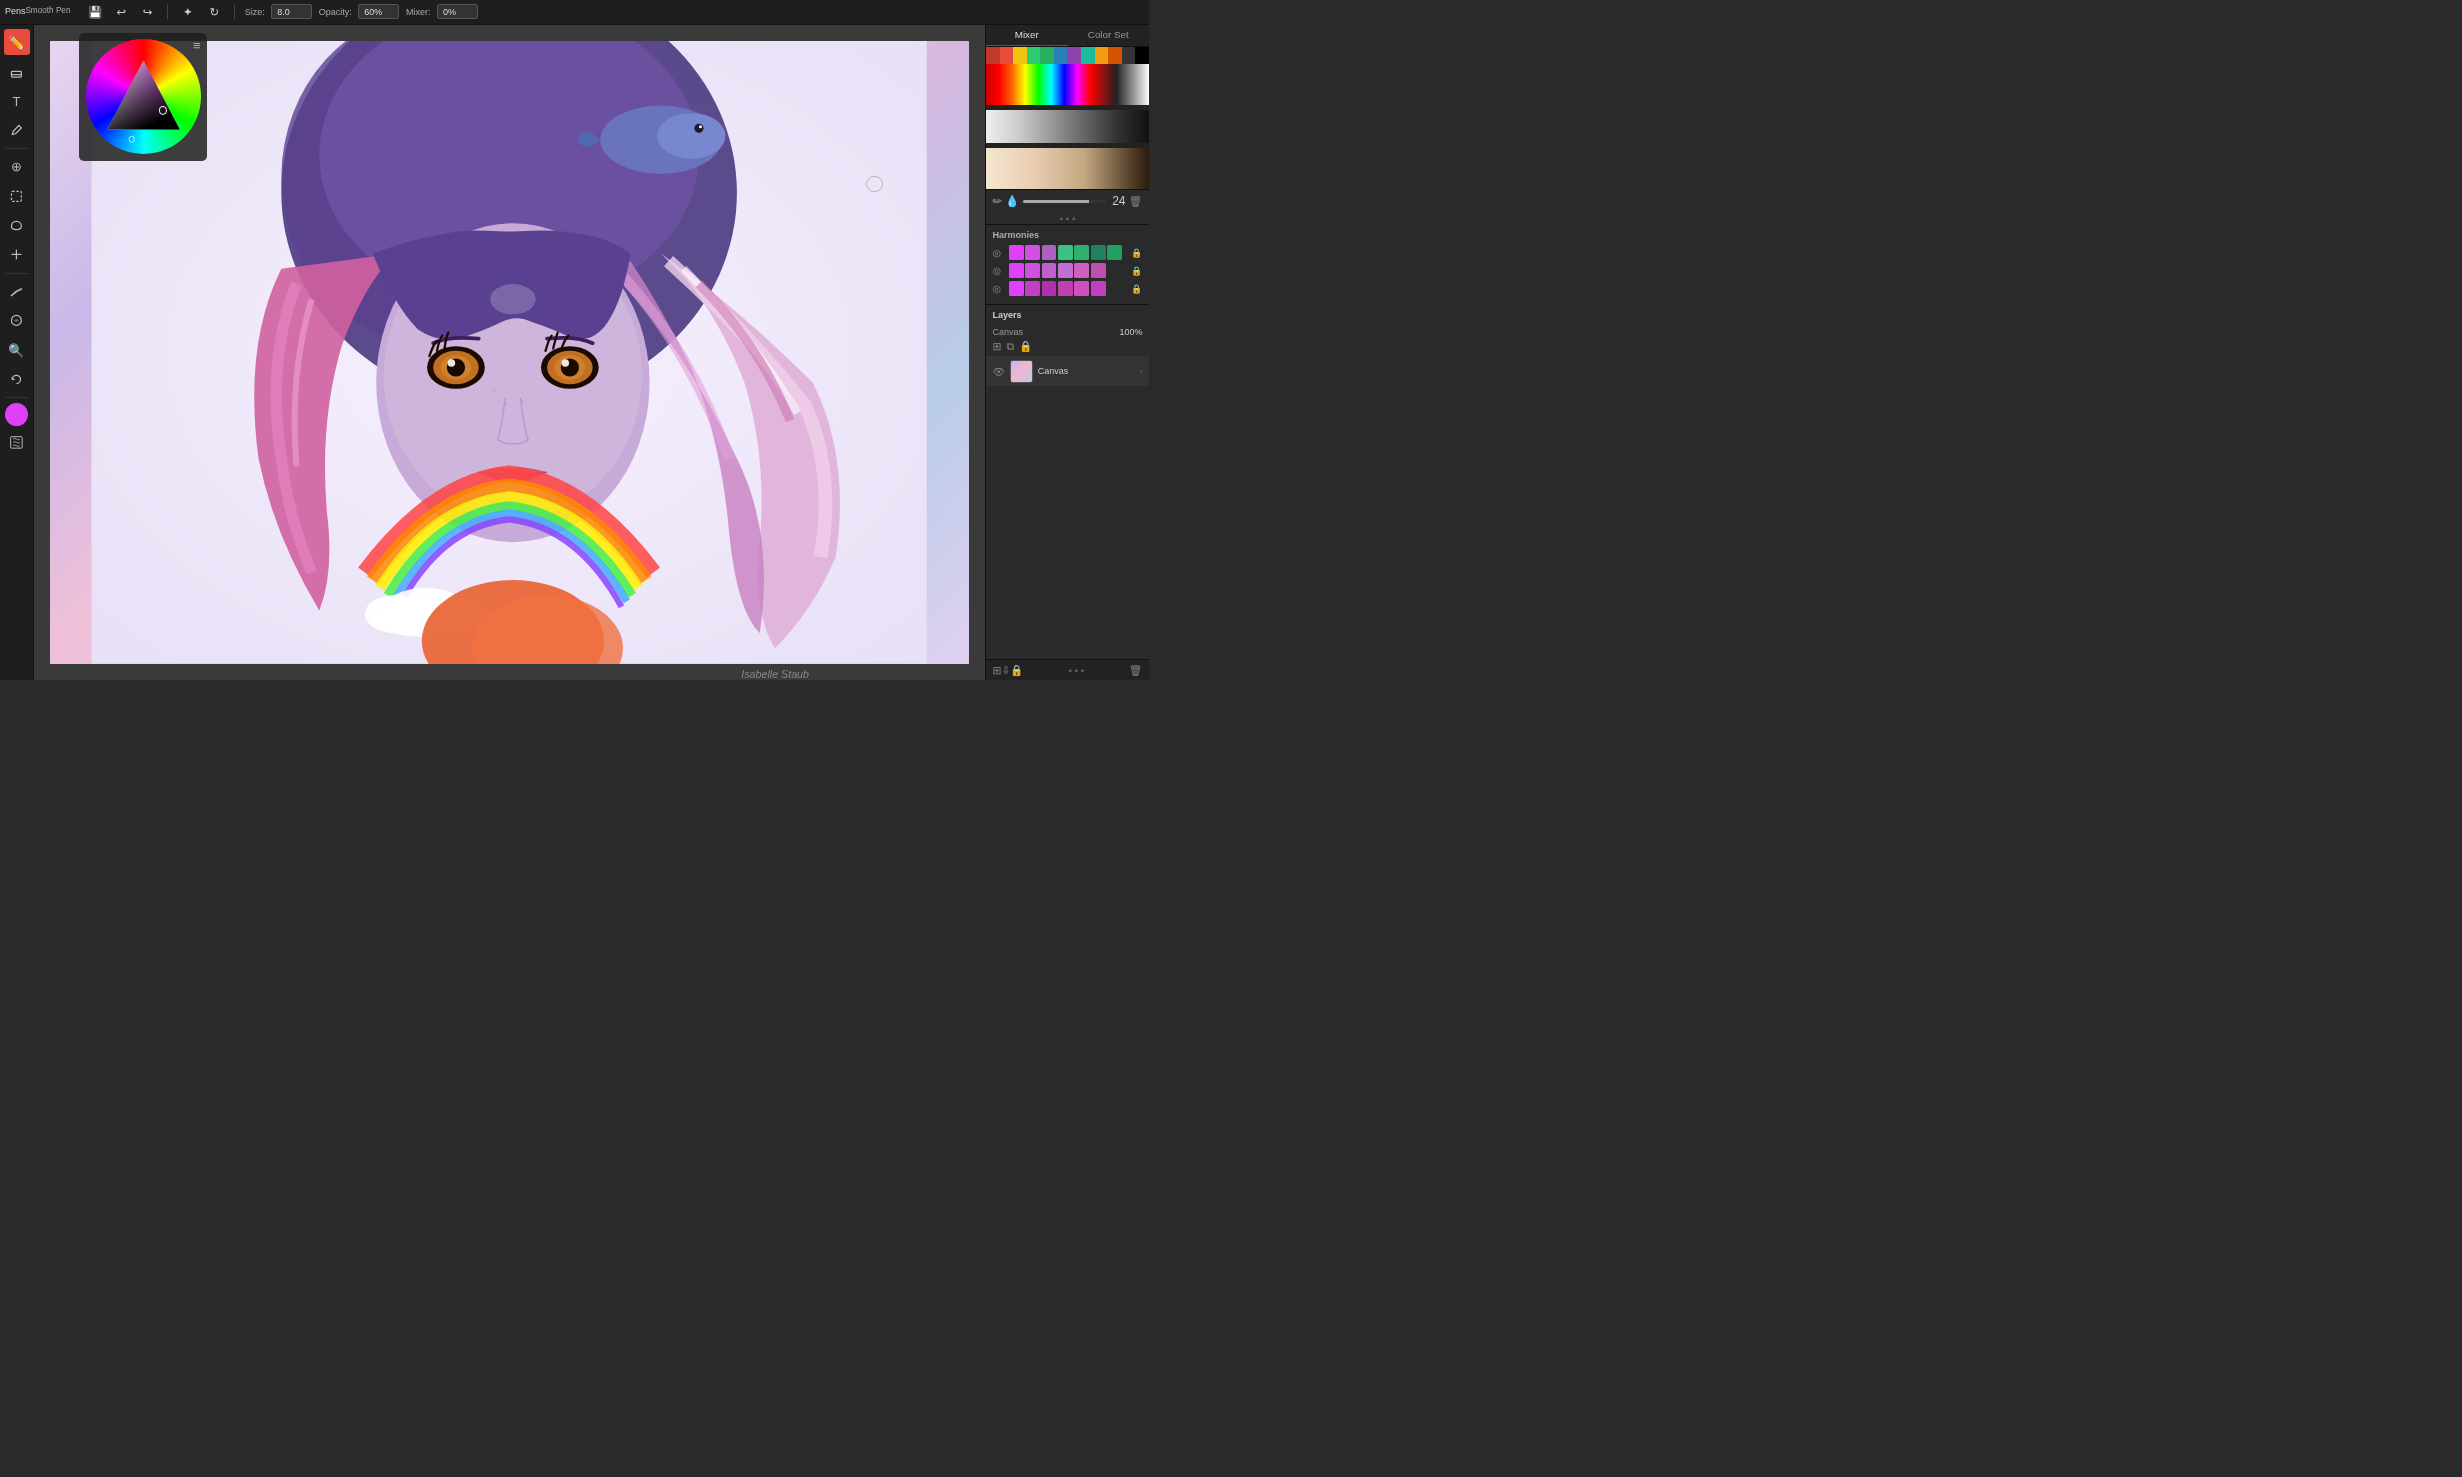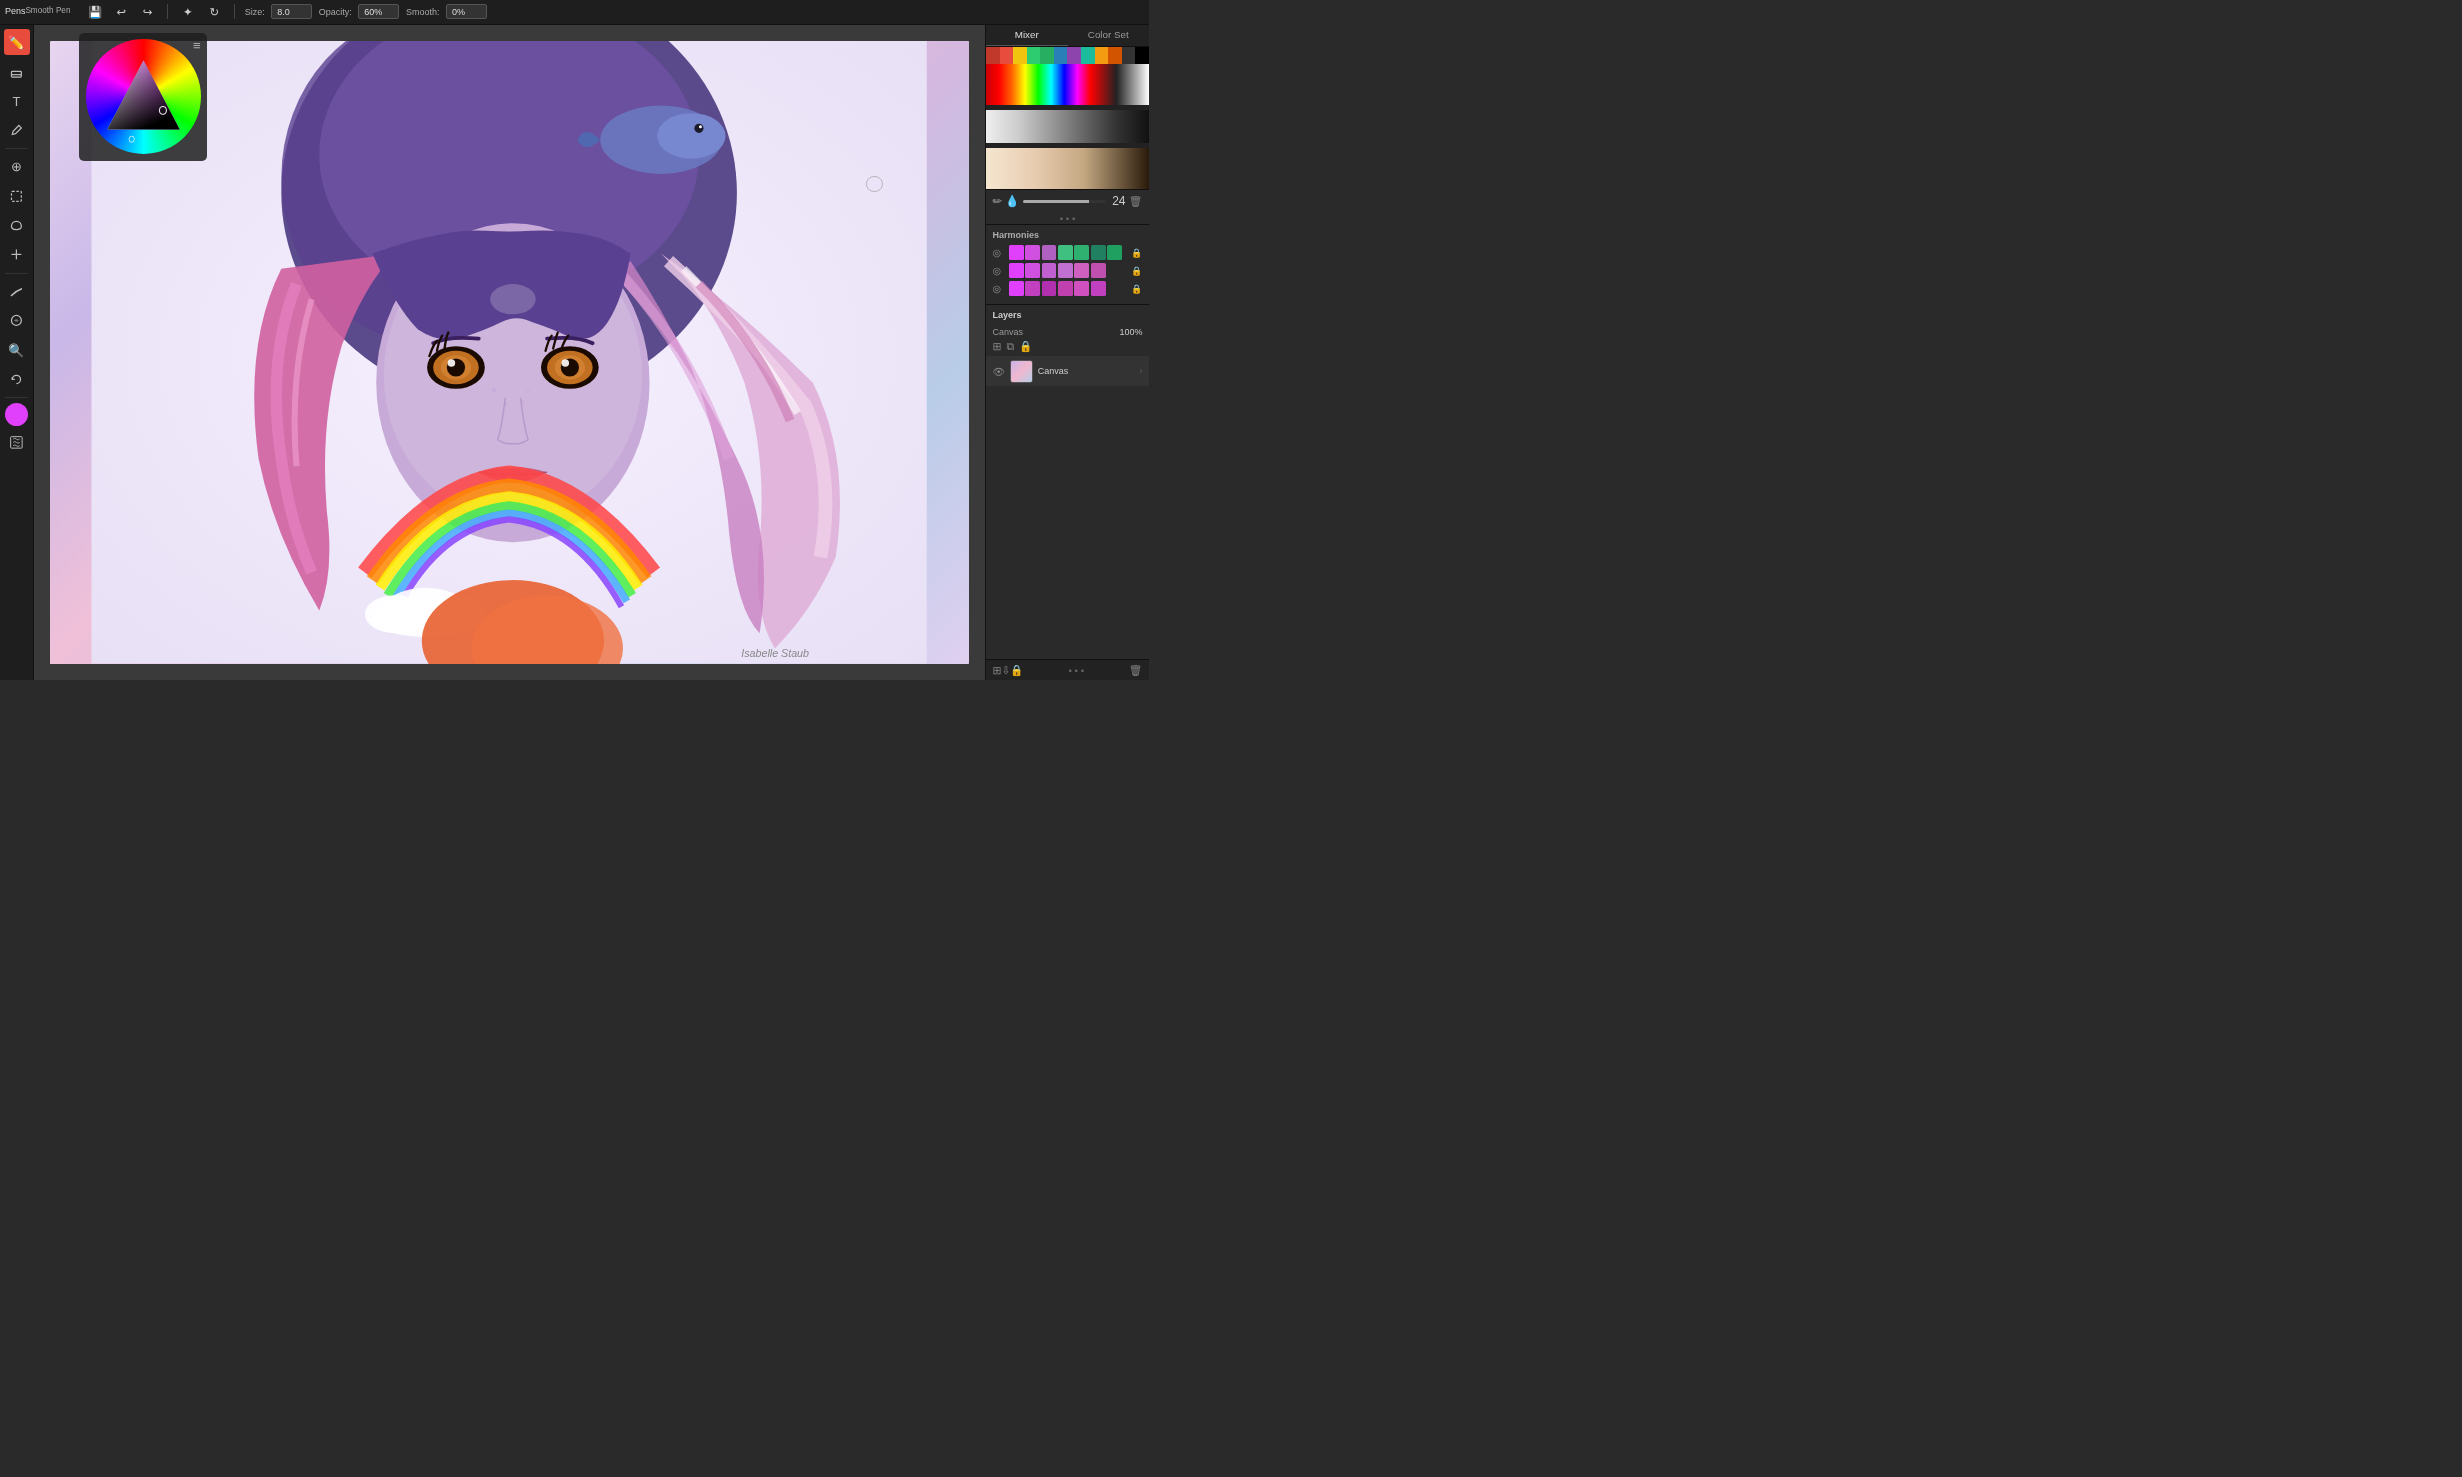--- a/index.html
+++ b/index.html
@@ -298,21 +298,21 @@
       padding: 3.3px 6.6px; background: #222; border-top: 0.8px solid #111;
       flex-shrink: 0; margin-top: auto;
     }
     .lbb-icon { font-size: 10.7px; color: #888; cursor: pointer; }
     .lbb-dots { font-size: 9.8px; color: #666; cursor: pointer; text-align: center; flex: 1; }
     .lbb-trash { font-size: 10.7px; color: #888; cursor: pointer; }
 
     
     #author {
       position: absolute;
-      bottom: 21px; right: 176px;
+      bottom: 0; right: 176px;
       font-size: 10.7px; color: #888;
       font-style: italic;
     }
   </style>
 </head>
 <body>
 
 <div id="topbar">
   <div class="app-info">
     <span>Pens</span>
@@ -329,21 +329,21 @@
   <button class="tb-icon-btn">↻</button>
 
   <div class="tb-separator"></div>
 
   <span class="tb-label">Size:</span>
   <div class="tb-value">8.0</div>
 
   <span class="tb-label">Opacity:</span>
   <div class="tb-value">60%</div>
 
-  <span class="tb-label">Smooth:</span>
+  <span class="tb-label">Mixer:</span>
   <div class="tb-value">0%</div>
 </div>
 
 <div id="main">
 
   <div id="left-toolbar">
     <button class="tool-btn active" title="Pen">✏️</button>
     <button class="tool-btn" title="Eraser">
       <svg width="14.8" height="14.8" viewBox="0 0 18 18">
           <rect x="3" y="9" width="12" height="7" rx="1" fill="none" stroke="currentColor" stroke-width="1.5"></rect>

